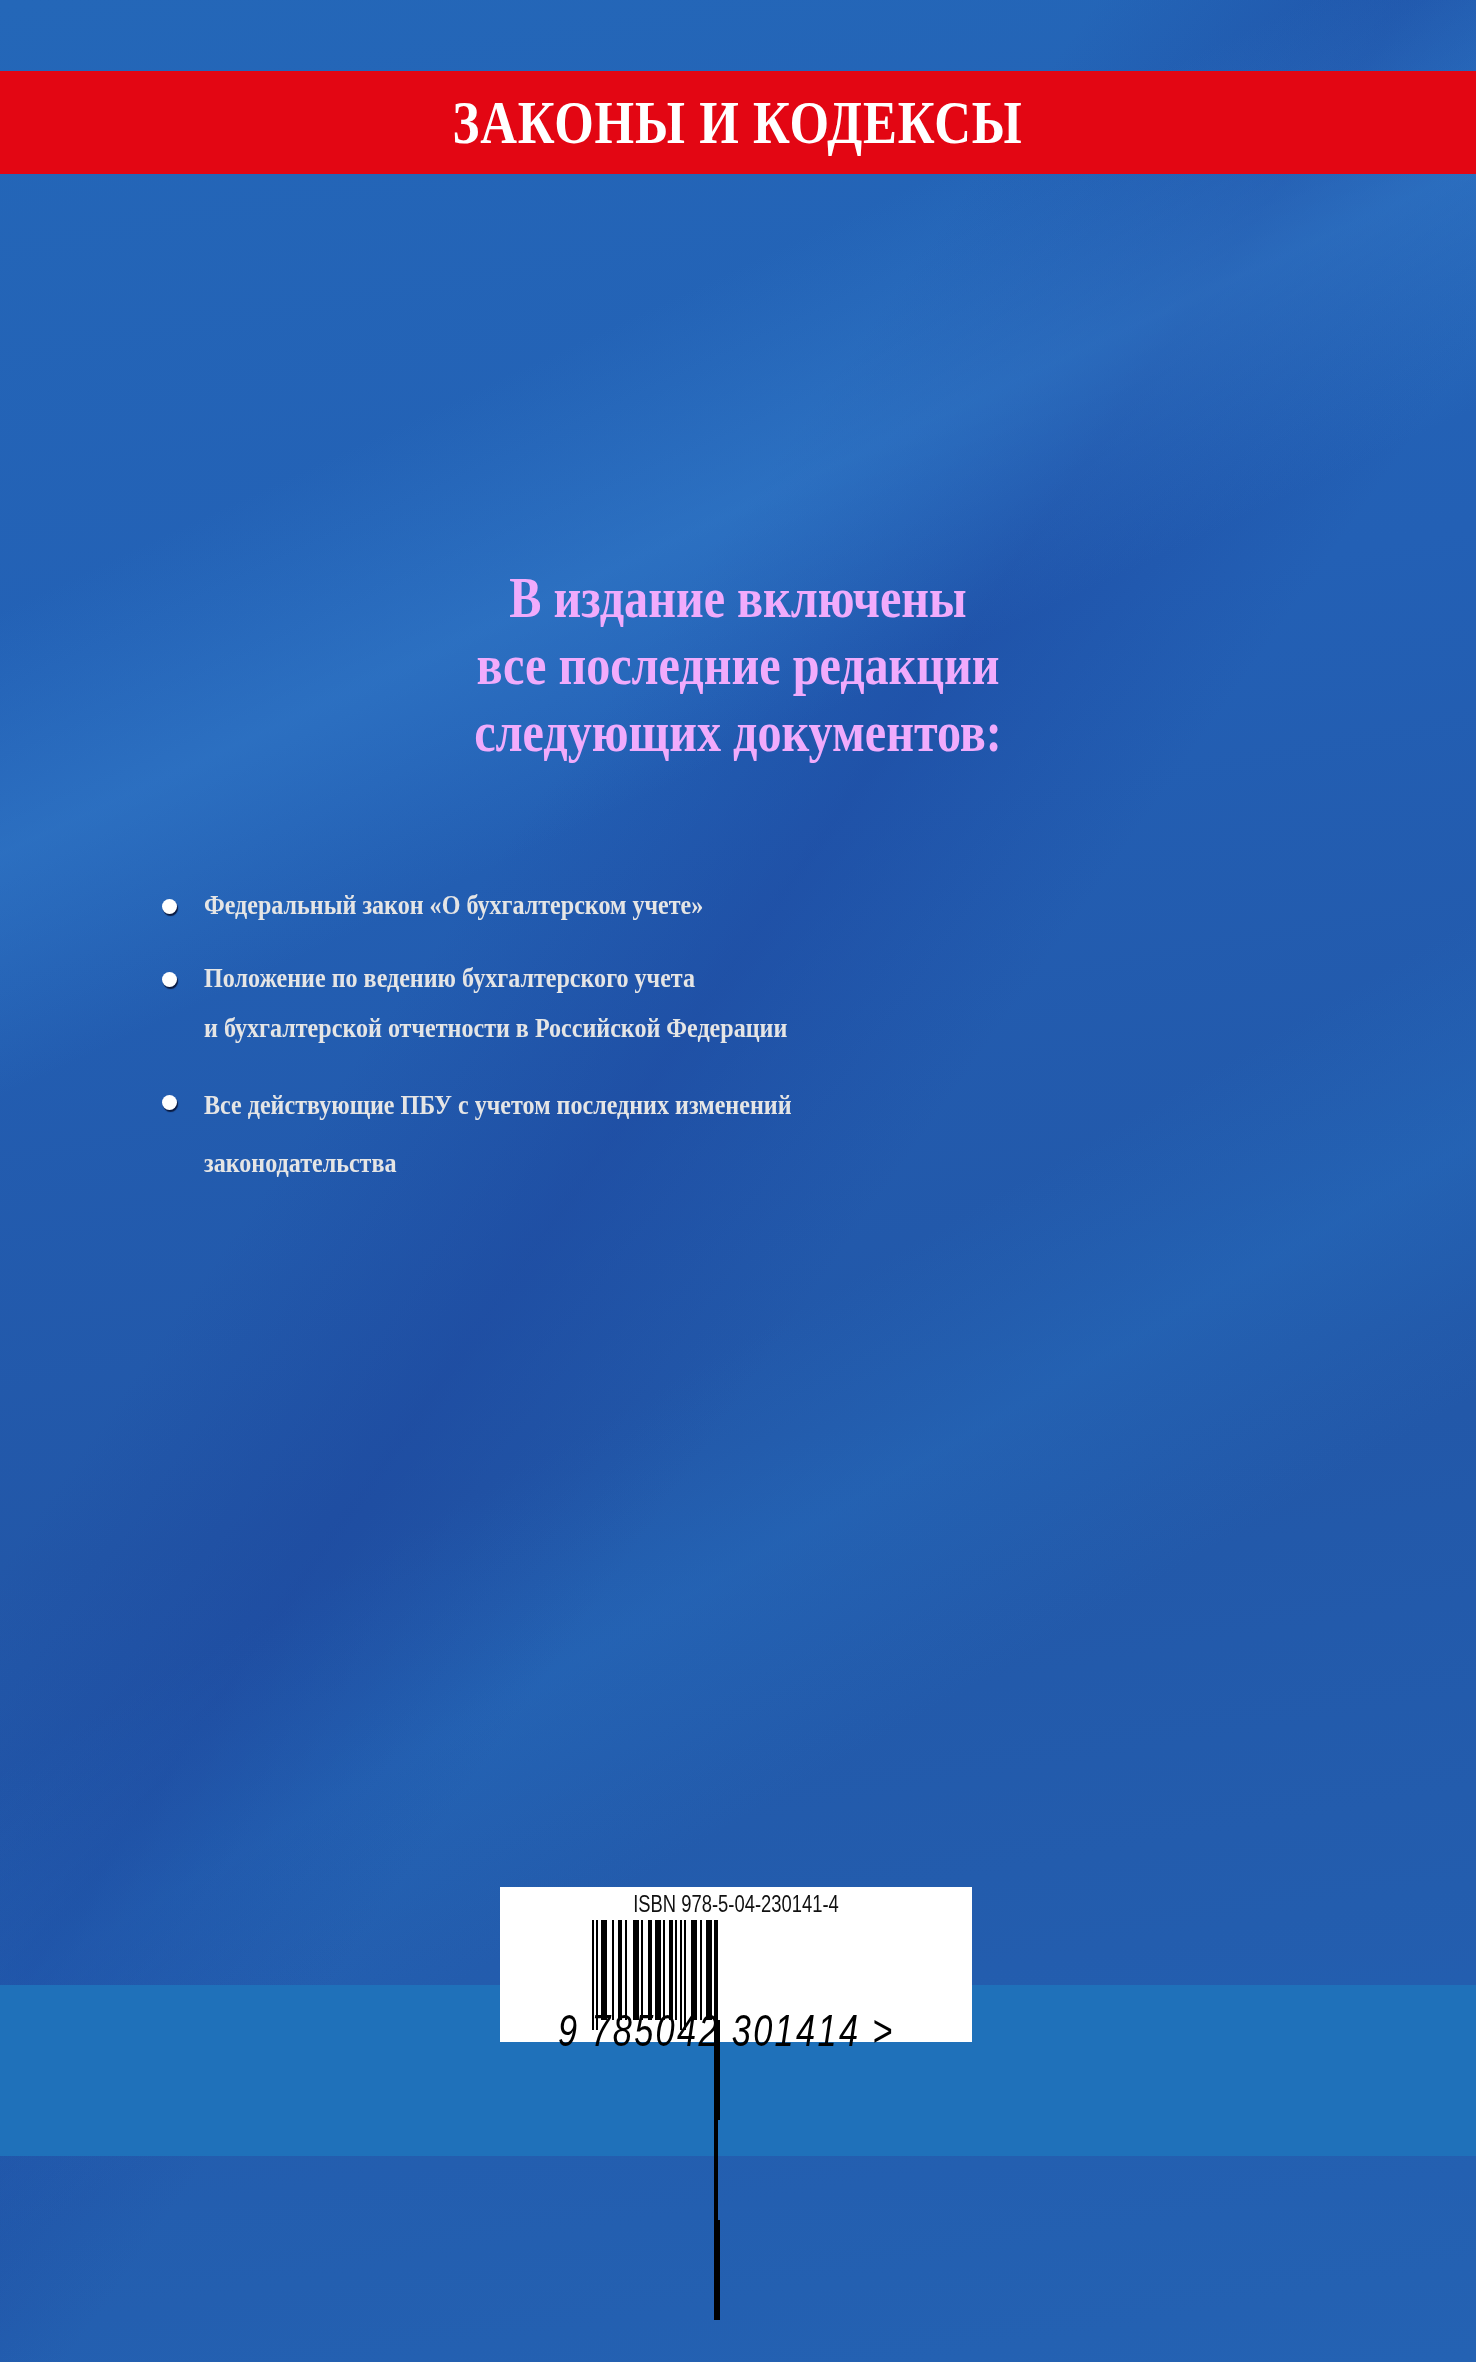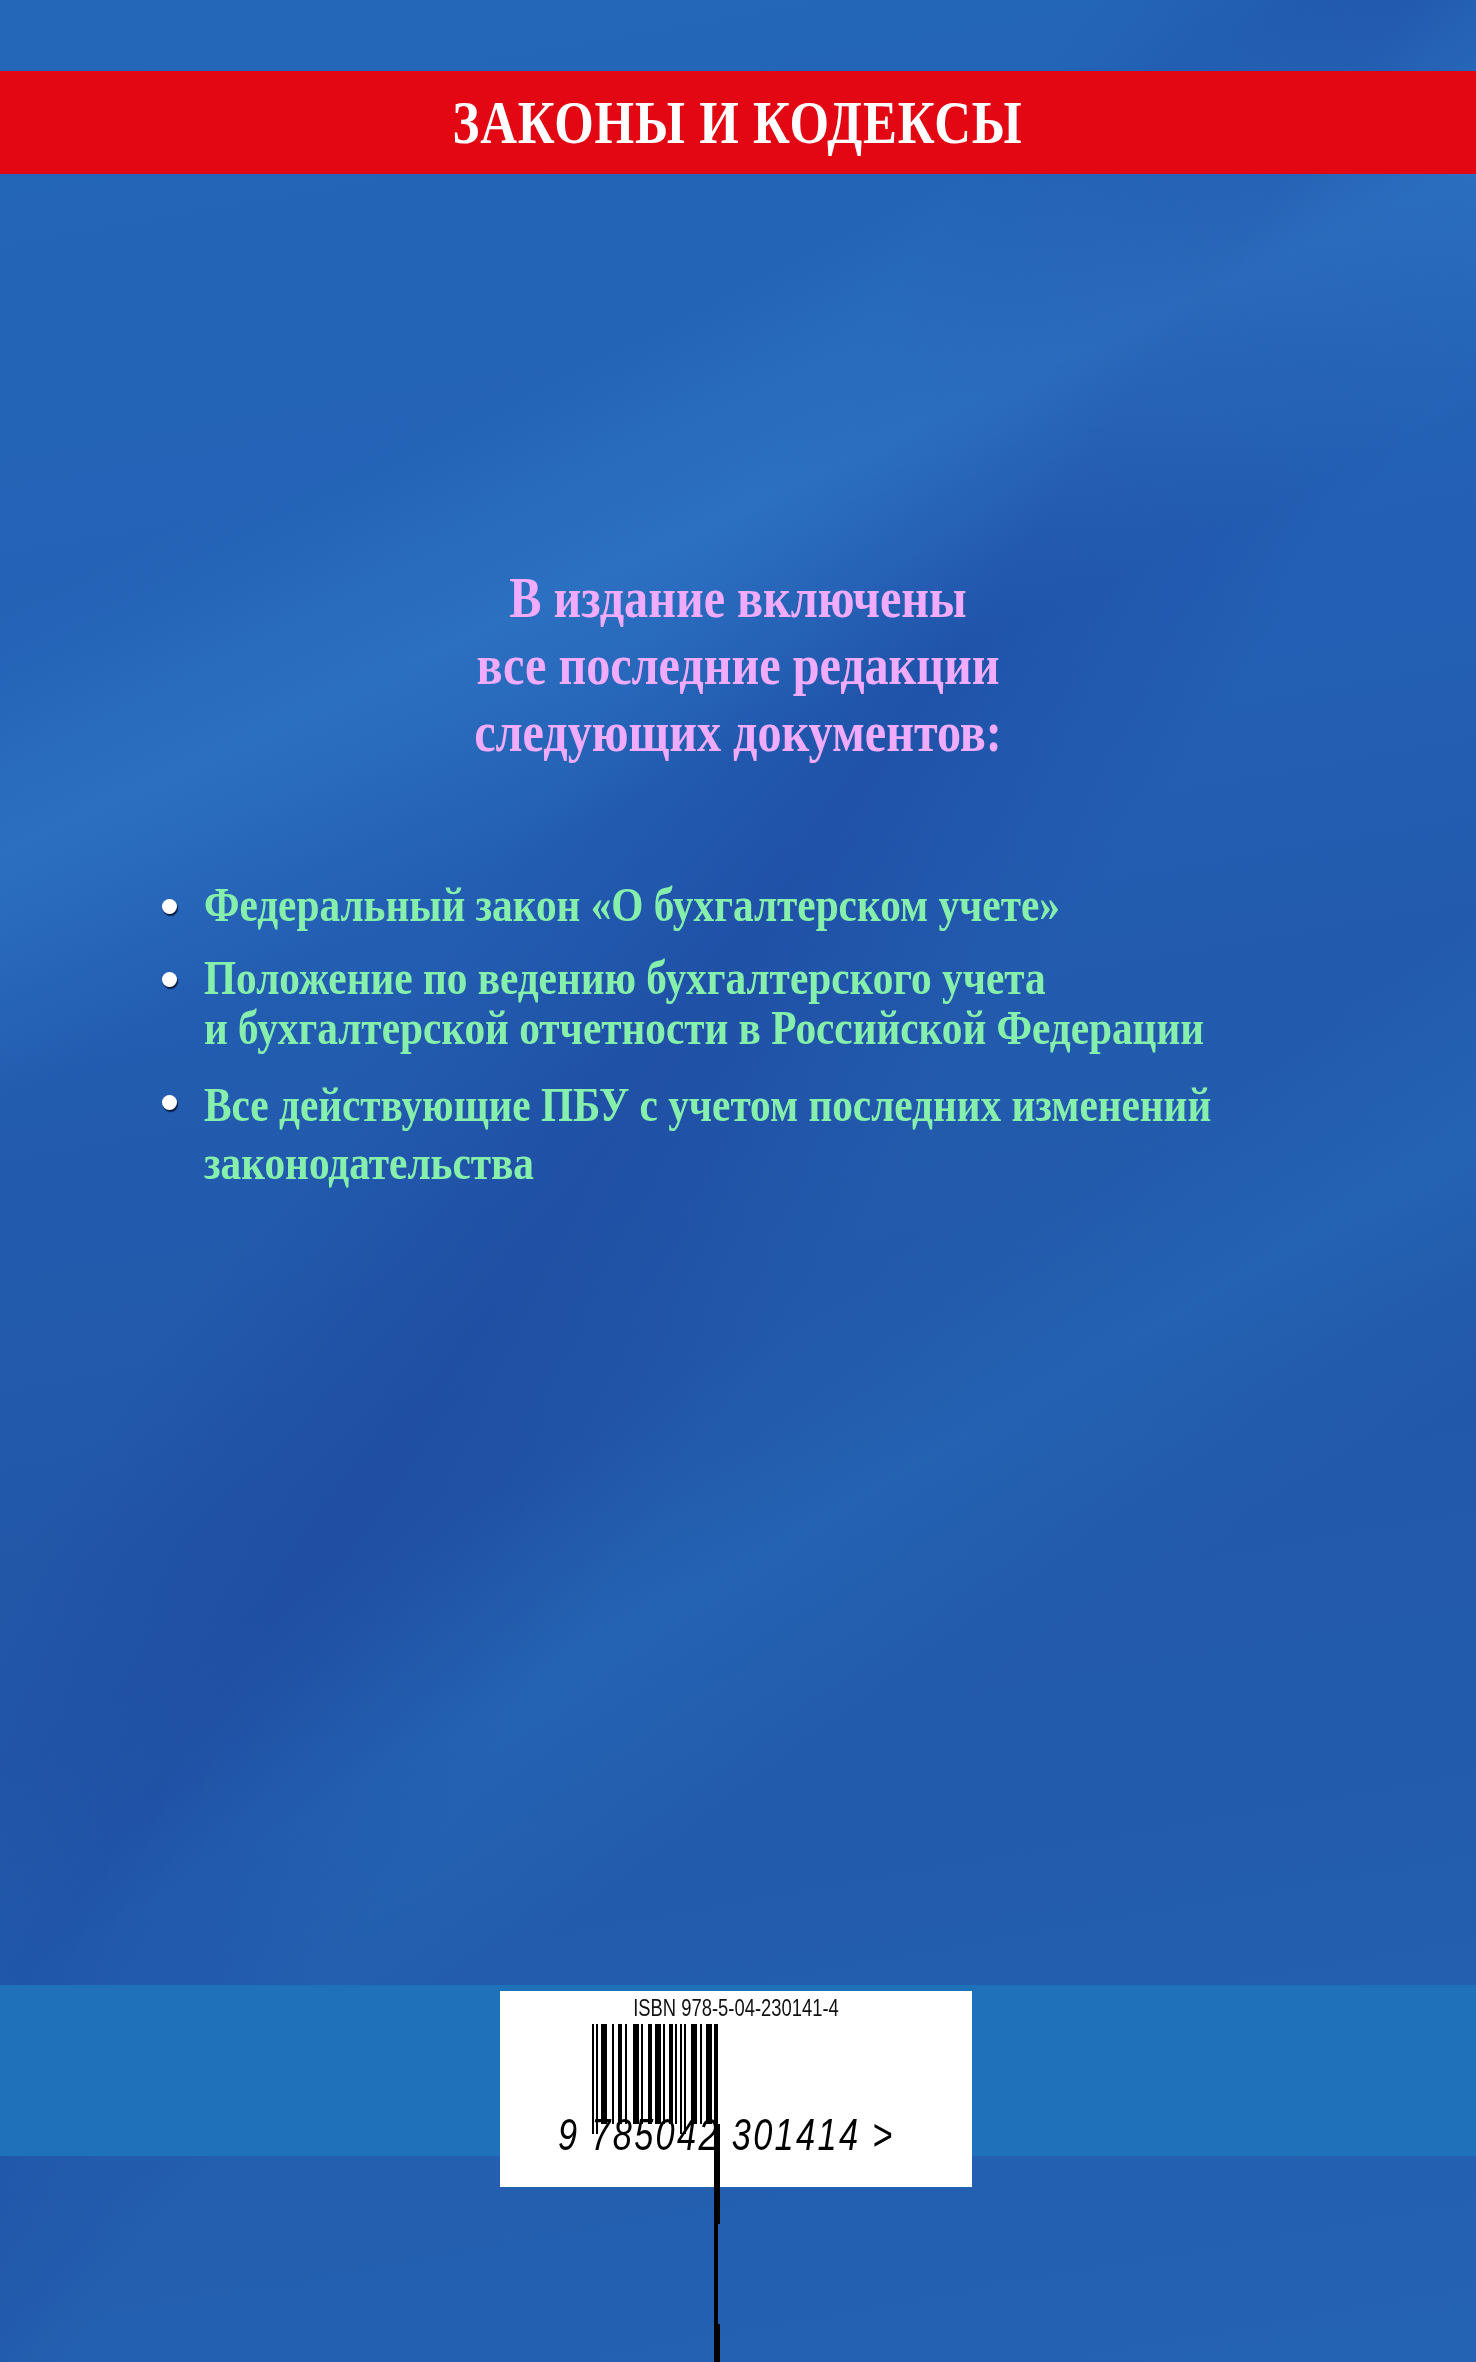--- a/index.html
+++ b/index.html
@@ -29,36 +29,36 @@
     }
     .intro {
       position: absolute; left: 0; top: 565px; width: 1476px;
       text-align: center; color: #f0abfc; font-weight: bold;
       font-size: 56px; line-height: 67px;
     }
     .intro span { display: block; transform: scaleX(0.86); }
     .docs {
       position: absolute; left: 158px; top: 880px; width: 1220px;
       list-style: none; margin: 0; padding: 0;
-      color: #86efac; font-weight: bold; font-size: 48px; line-height: 50px;
+      color: #e5e5e5; font-weight: bold; font-size: 28px; line-height: 50px;
     }
     .docs li { position: relative; padding-left: 46px; margin-bottom: 23px; }
     .docs li .bullet {
       position: absolute; left: 4px; top: 19px; width: 15px; height: 15px;
       border-radius: 50%; background: #fff; box-shadow: 1px 2px 1px #0a1a40;
     }
     .docs li .line { display: block; transform: scaleX(0.86); transform-origin: left; white-space: nowrap; }
     .docs li.spaced .line { line-height: 58px; }
     .docs li.spaced { }
     .isbn-strip {
       position: absolute; left: 0; top: 1985px; width: 1476px; height: 171px;
       background: #1f71ba;
     }
     .barcode-box {
-      position: absolute; left: 500px; top: 1991px; width: 472px; height: 196px;
+      position: absolute; left: 500px; top: 1887px; width: 472px; height: 155px;
       background: #fff;
     }
     .isbn-text {
       position: absolute; left: 0; top: 4px; width: 100%; text-align: center;
       font-family: "Liberation Sans", sans-serif; font-size: 23px; color: #111;
       transform: scaleX(0.8);
     }
     .bars {
       position: absolute; left: 92px; top: 33px; width: 290px; height: 110px;
       display: flex; align-items: flex-start;

